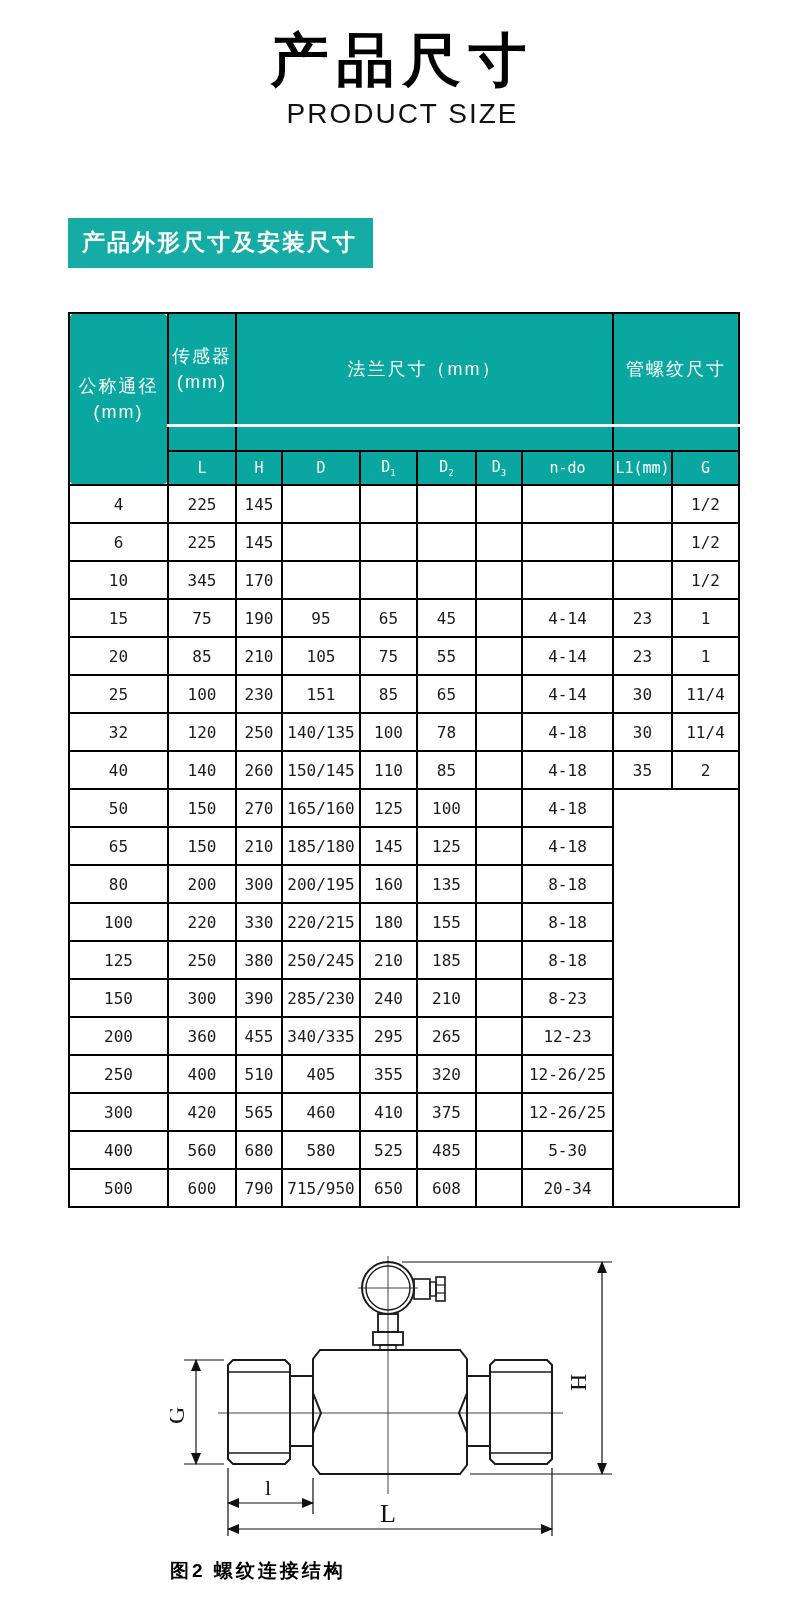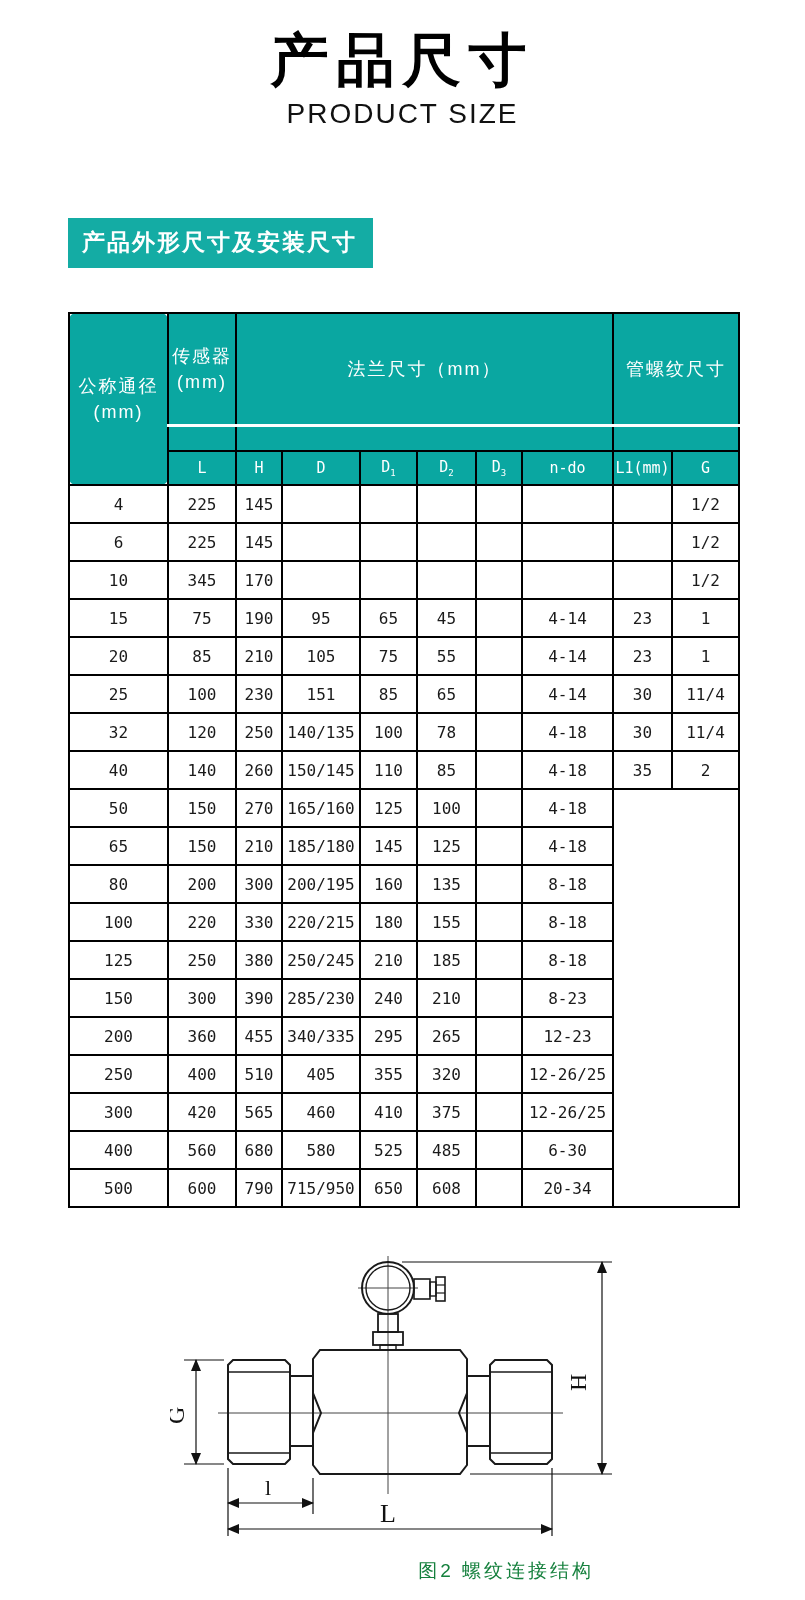--- a/index.html
+++ b/index.html
@@ -54,22 +54,22 @@
   tr.hdr-sub th sub { font-size: 9px; }
   th.c-l1 { white-space: normal; word-break: break-all; padding: 0 6px; line-height: 1.1; margin-left: 39px; }
   table.dims tbody td {
     height: 38px; font-size: 16px;
     font-family: "DejaVu Sans Mono", monospace;
     background: #ffffff;
   }
   .figure-wrap { position: absolute; left: 170px; top: 1226px; width: 460px; height: 320px; }
   .figure-caption {
     position: absolute; left: 170px; top: 1558px; width: 424px;
-    text-align: right;
-    font-size: 19px; font-weight: 400; color: #15803d; letter-spacing: 3px;
+    text-align: left;
+    font-size: 19px; font-weight: 700; color: #000000; letter-spacing: 3px;
   }
   svg text { font-family: "Liberation Serif", serif; fill: #111111; }
 </style>
 </head>
 <body>
 
 <div class="page">
 
   <div class="main-title">产品尺寸</div>
   <div class="sub-title">PRODUCT SIZE</div>
@@ -308,21 +308,21 @@
           <td>12-26/25</td>
         </tr>
         <tr>
           <td>400</td>
           <td>560</td>
           <td>680</td>
           <td>580</td>
           <td>525</td>
           <td>485</td>
           <td></td>
-          <td>6-30</td>
+          <td>5-30</td>
         </tr>
         <tr>
           <td>500</td>
           <td>600</td>
           <td>790</td>
           <td>715/950</td>
           <td>650</td>
           <td>608</td>
           <td></td>
           <td>20-34</td>

